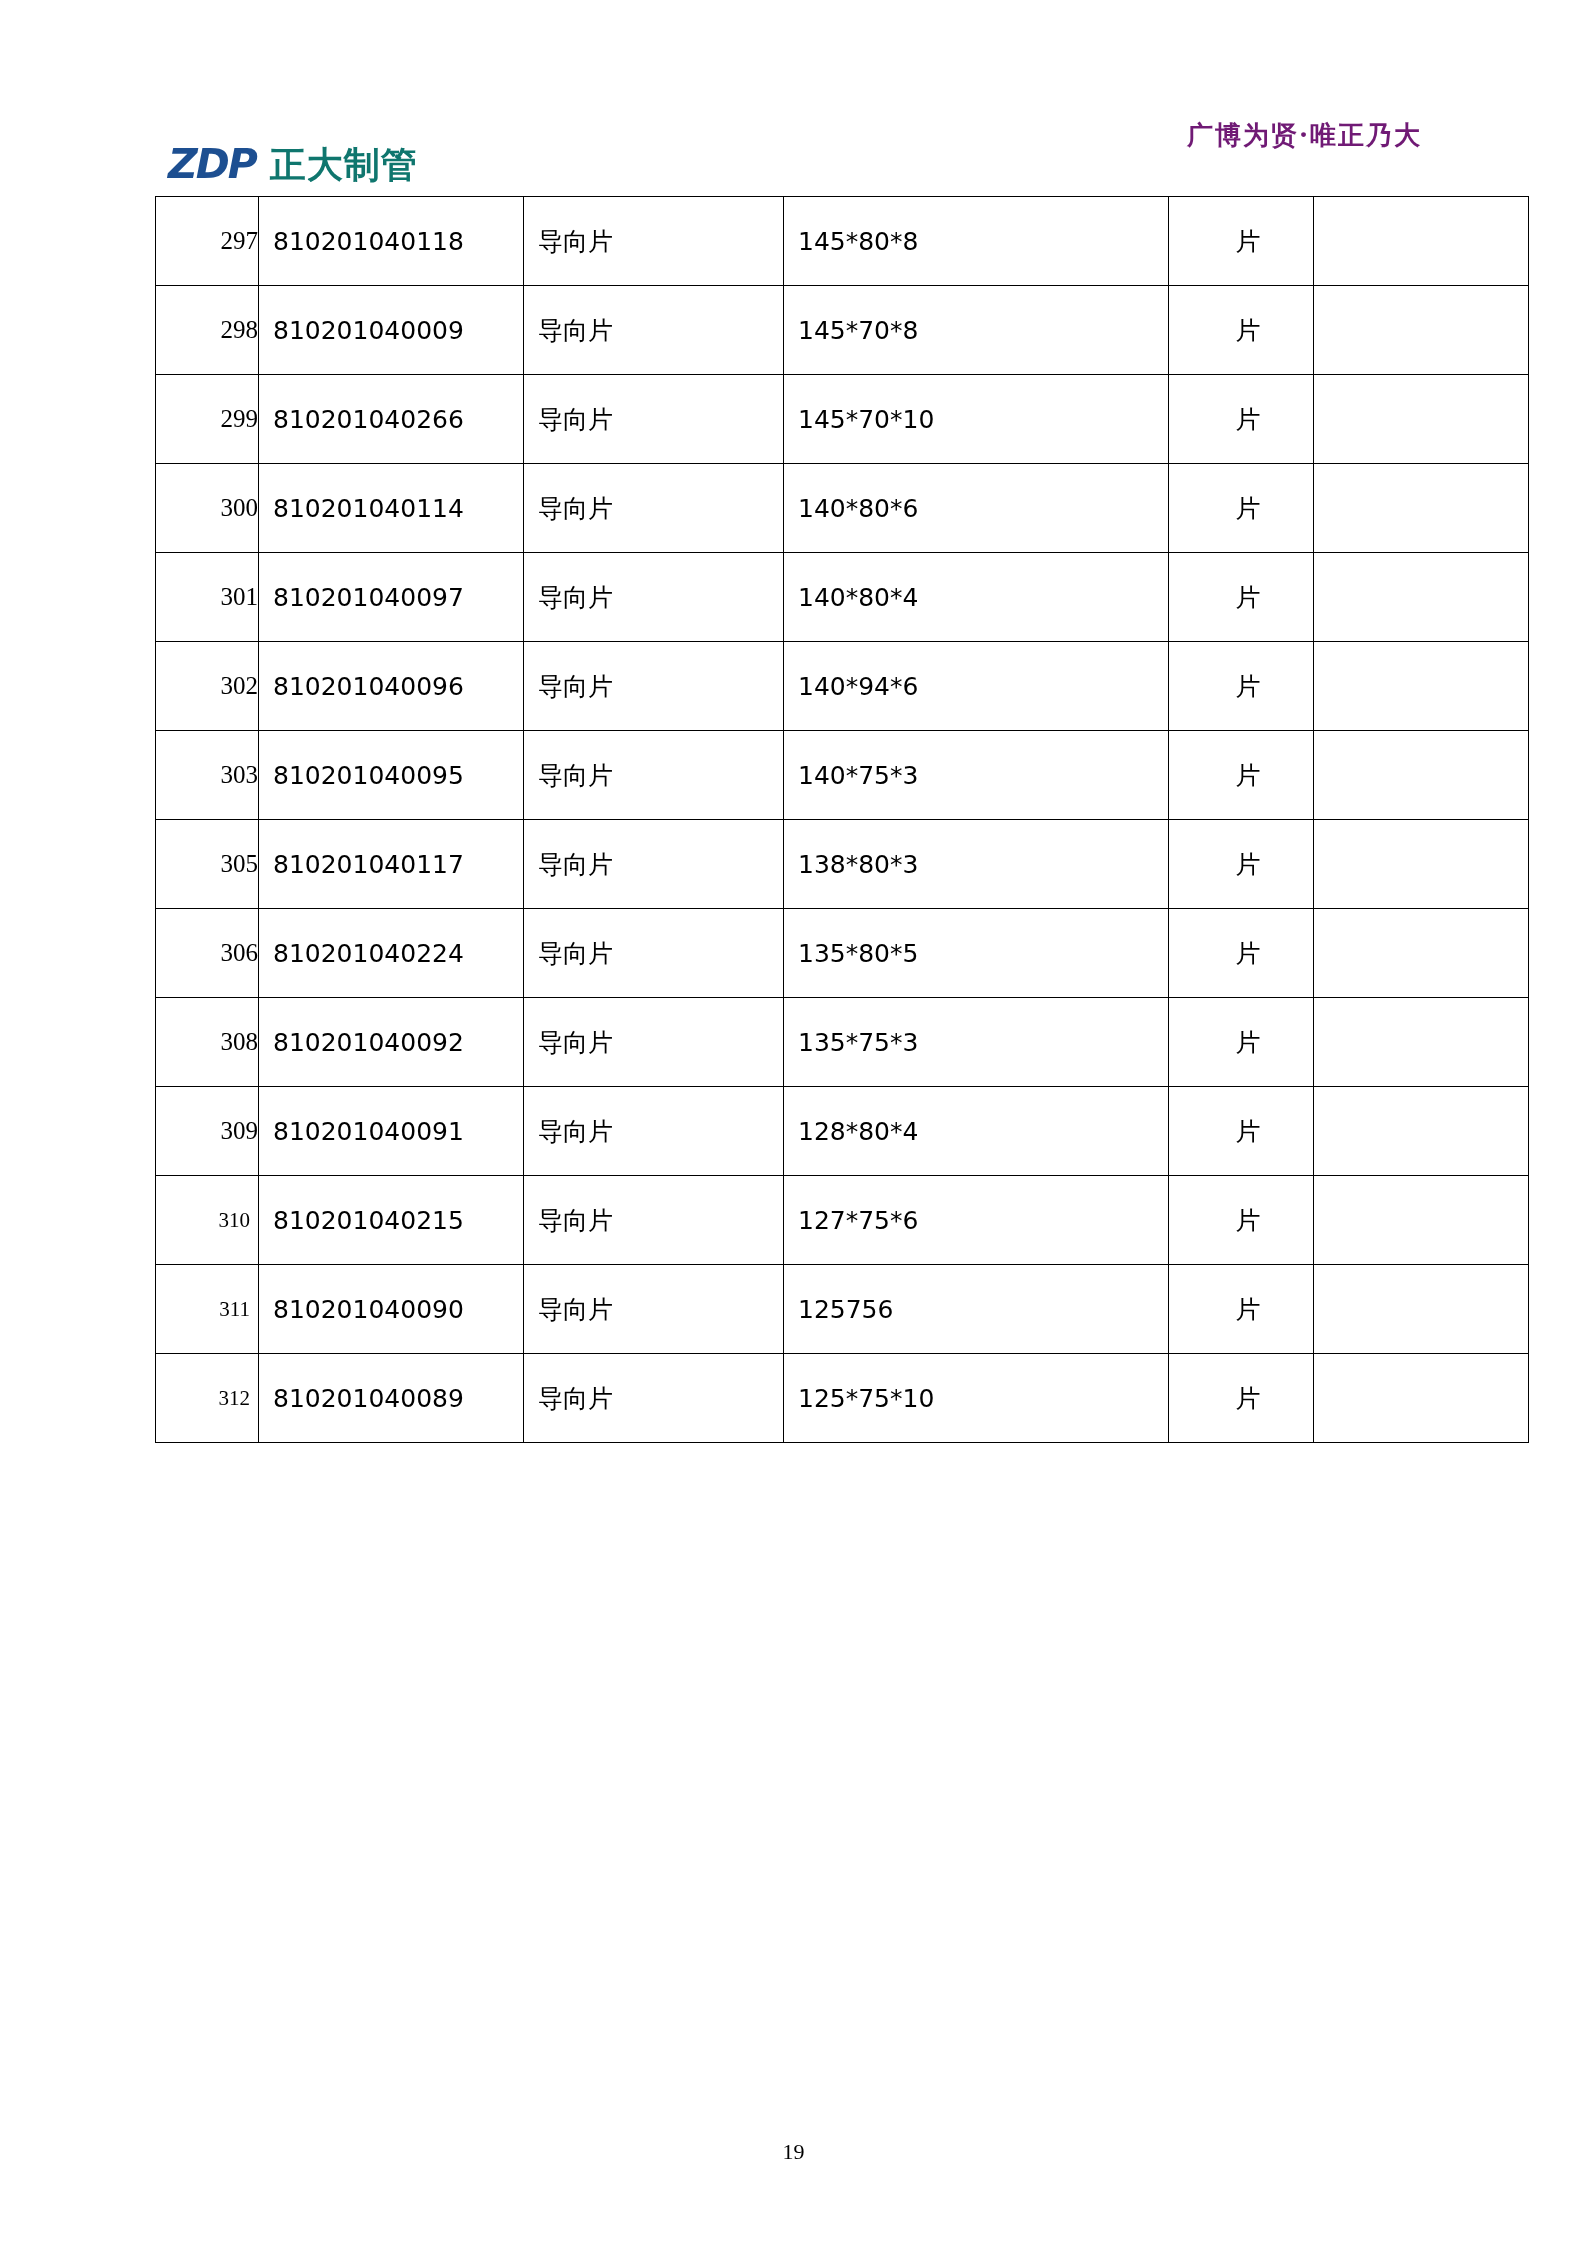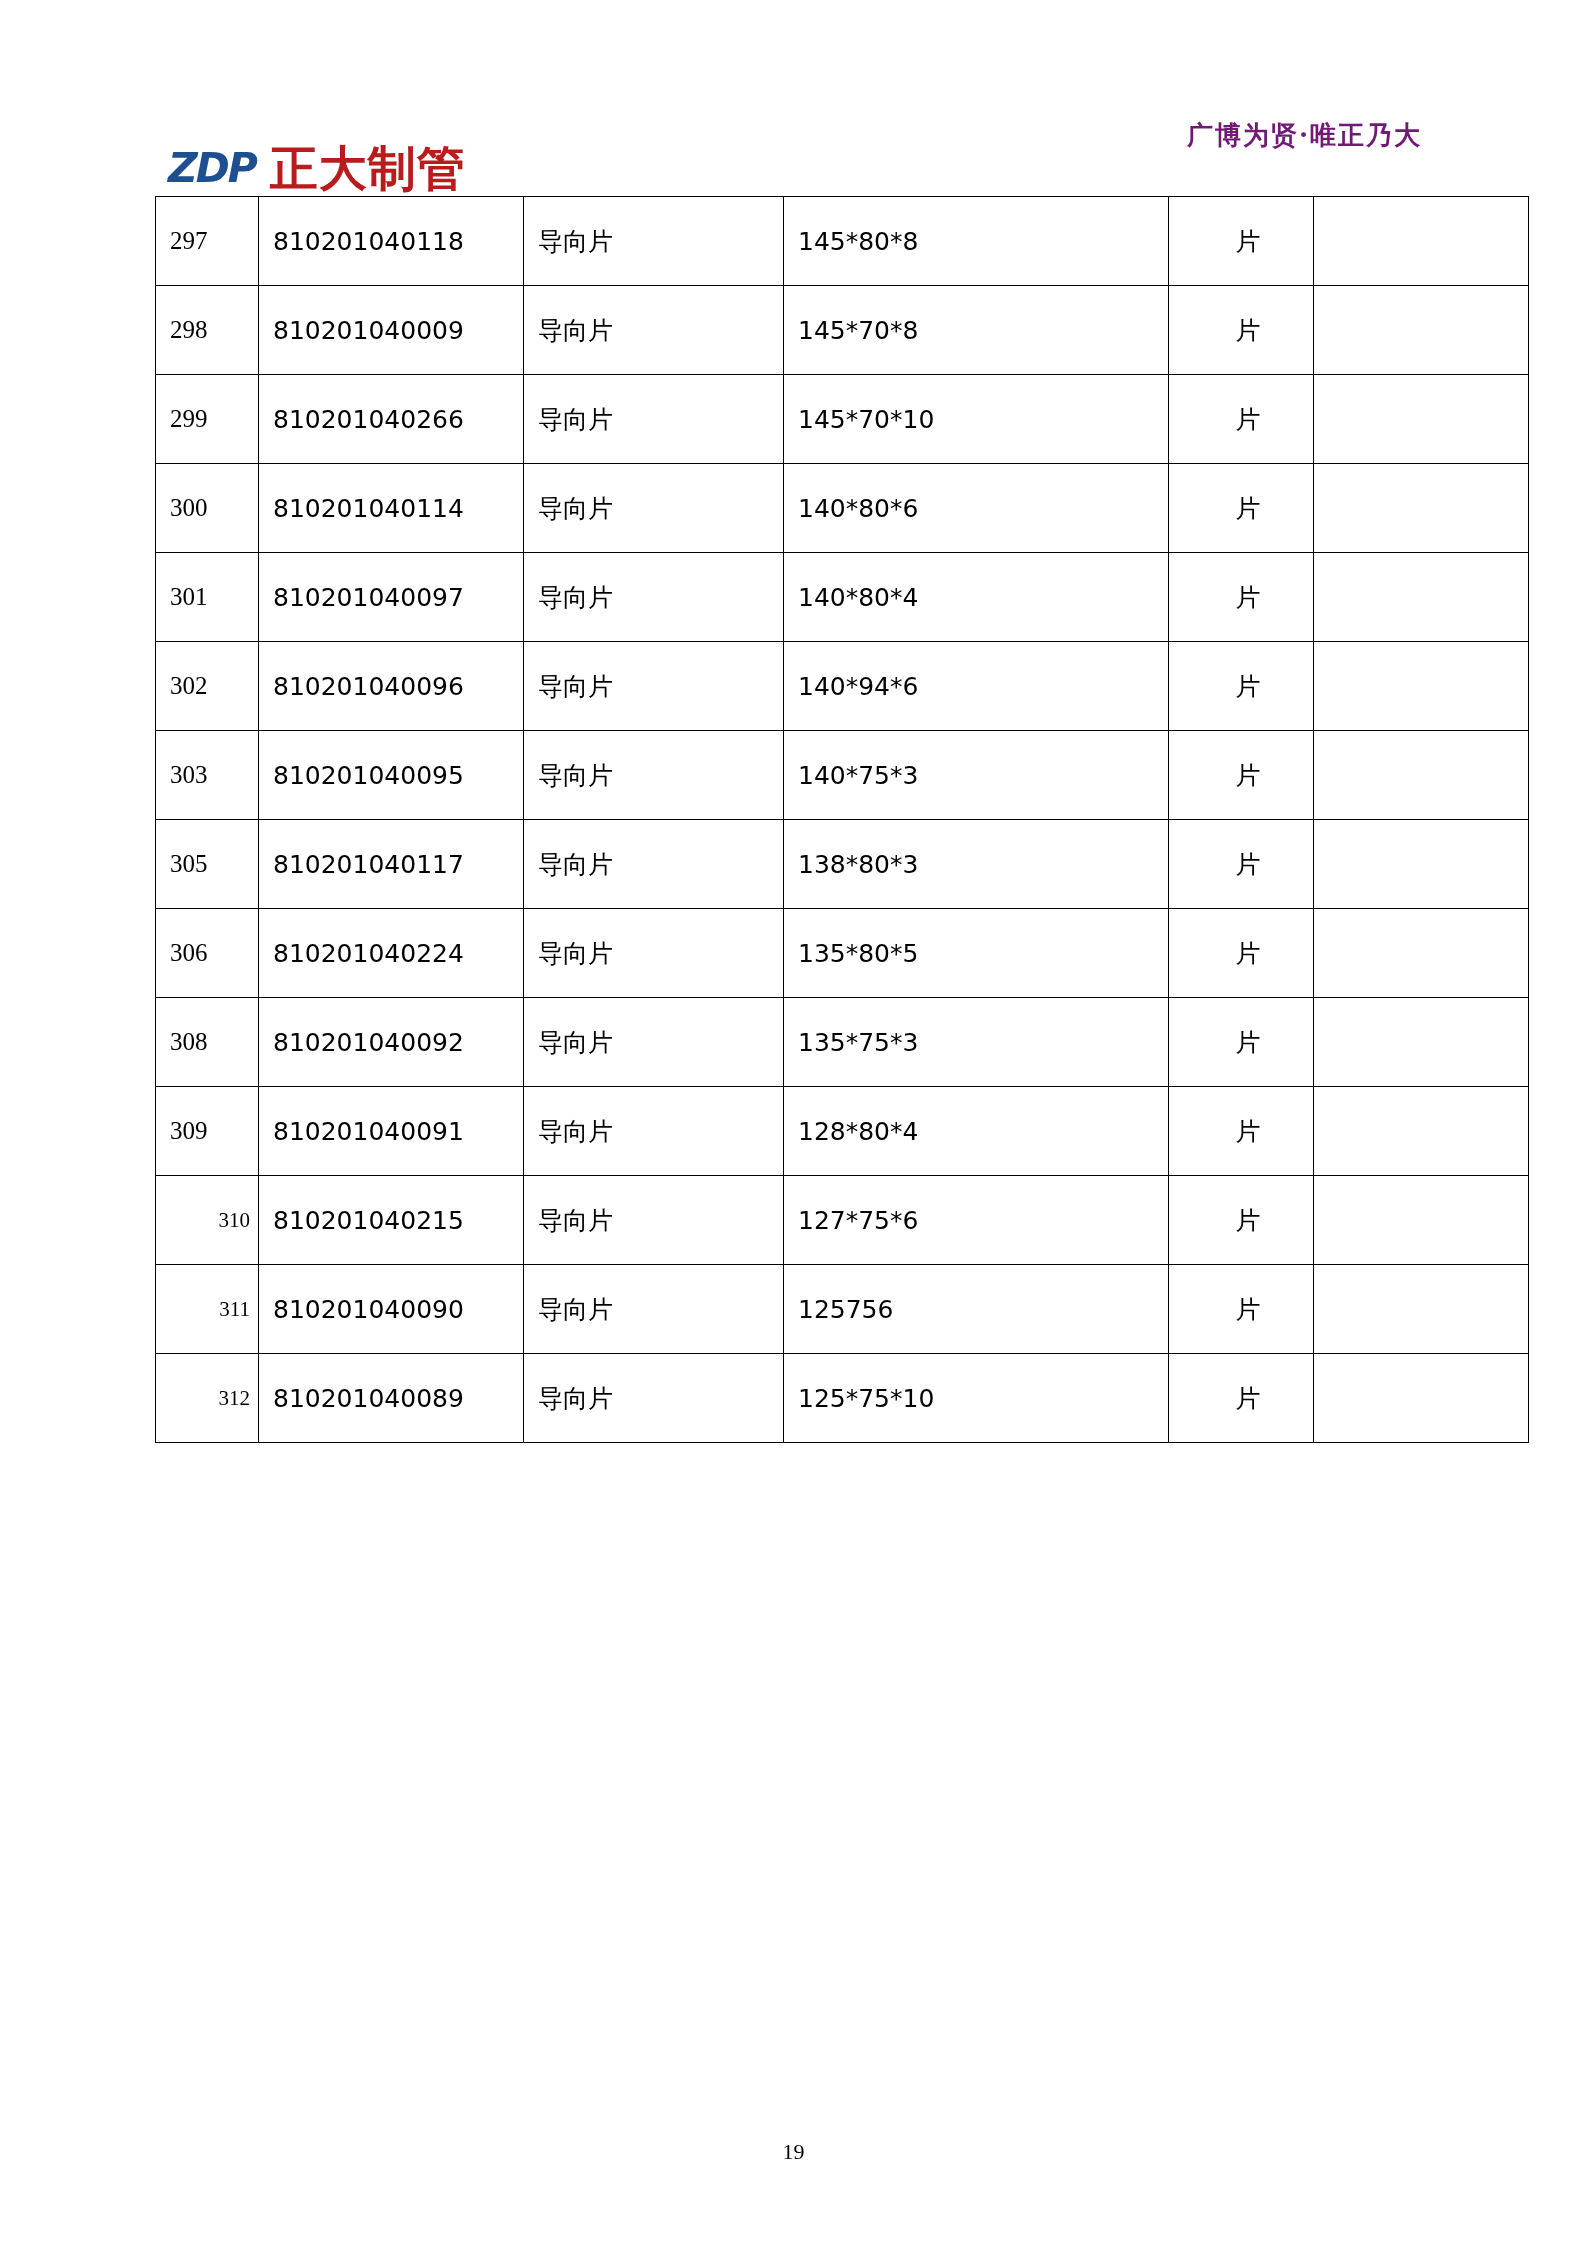--- a/index.html
+++ b/index.html
@@ -46,22 +46,22 @@
     font-size: 41px;
     letter-spacing: -2px;
     color: #1d4f91;
     line-height: 1;
     position: relative;
     padding-right: 6px;
   }
   .logo-cn {
     font-family: "DejaVu Sans", sans-serif;
     font-weight: bold;
-    font-size: 48px;
-    color: #b91c1c;
+    font-size: 36px;
+    color: #0f766e;
     letter-spacing: 1px;
     margin-left: 8px;
     line-height: 1;
   }
   .slogan {
     position: absolute;
     right: 10px;
     top: 10px;
     font-family: "DejaVu Serif", serif;
     font-weight: bold;
@@ -82,21 +82,21 @@
   }
   table.data-table td {
     border: 1px solid #000000;
     height: 88px;
     padding: 0 0 0 14px;
     vertical-align: middle;
     font-size: 25px;
   }
   td.c-idx {
     width: 88px;
-    text-align: left;
+    text-align: right;
     padding: 0;
     font-family: "Liberation Serif", serif;
     font-size: 25px;
   }
   td.c-idx.small {
     font-size: 21px;
     text-align: right;
     padding-right: 8px;
   }
   td.c-code {

